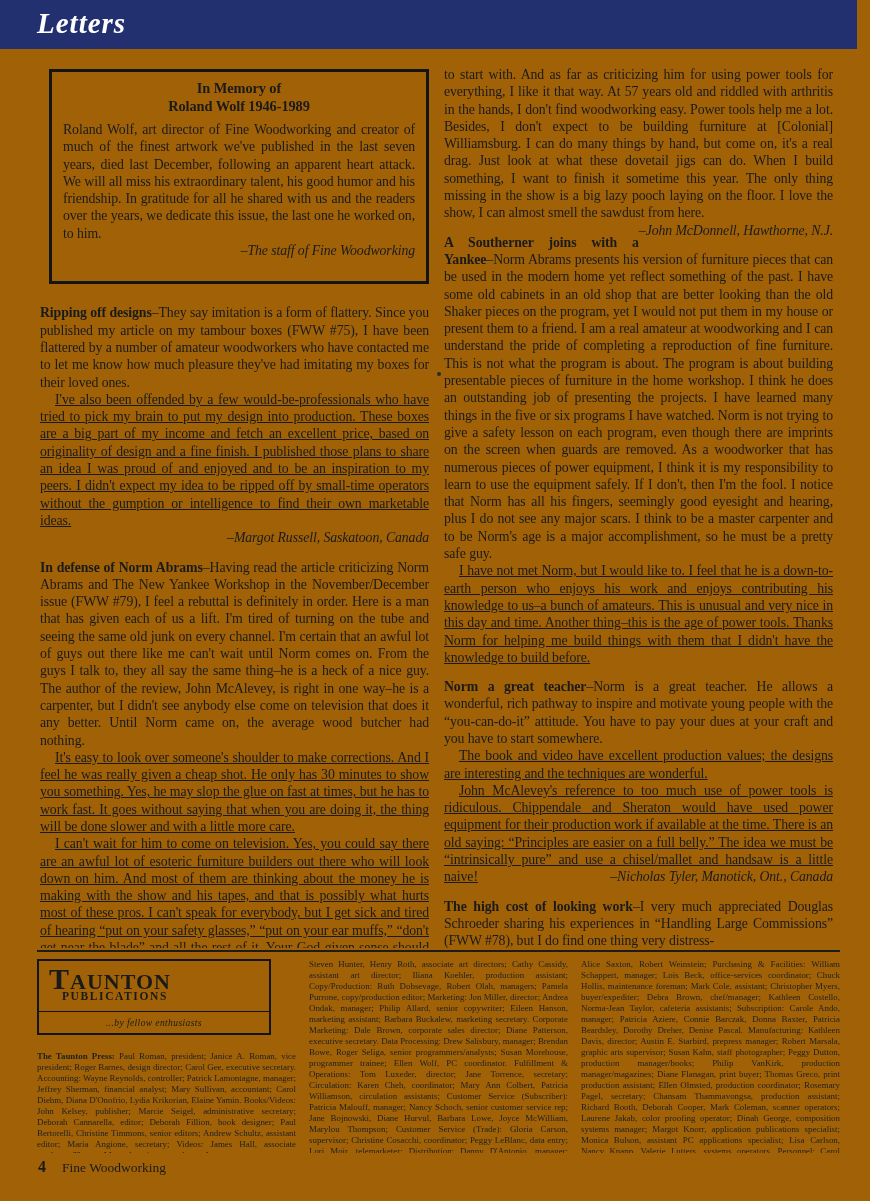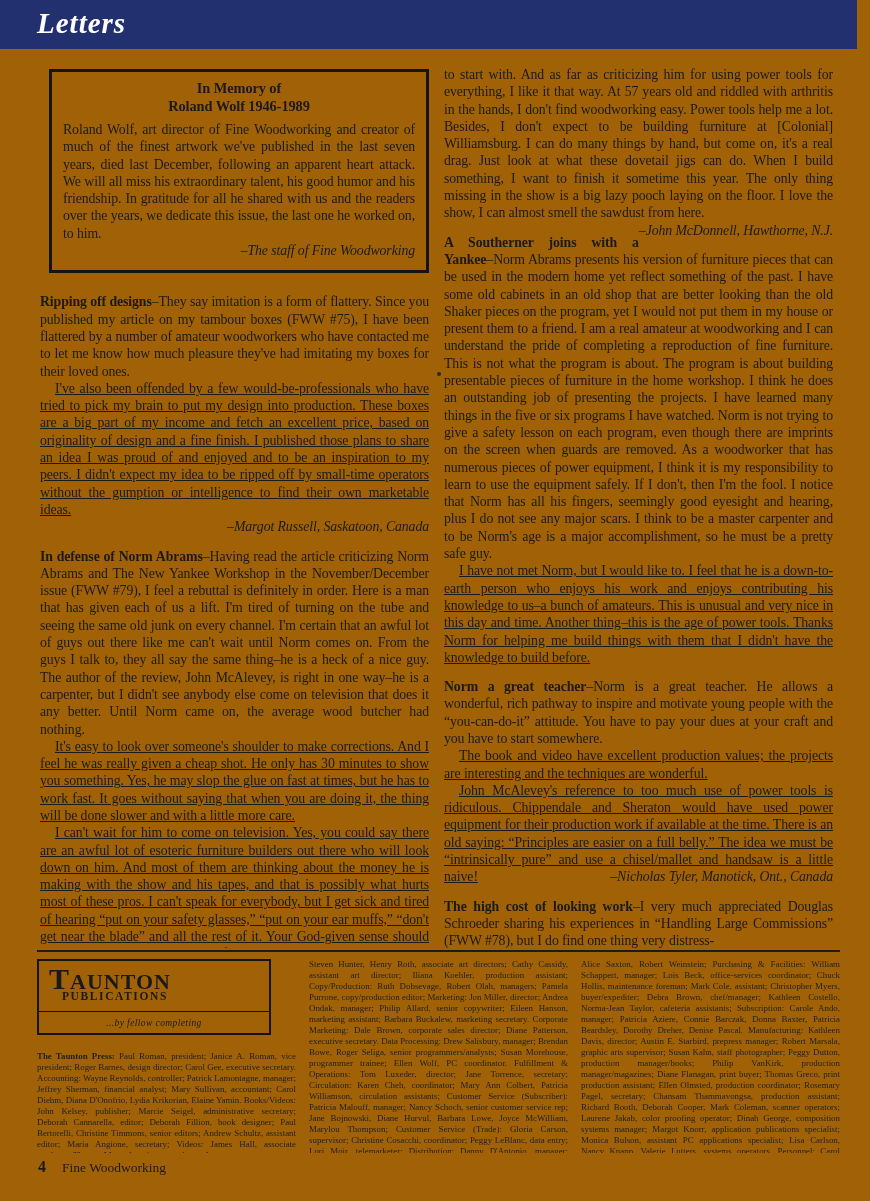--- a/index.html
+++ b/index.html
@@ -11,21 +11,21 @@
           display:flex;align-items:center;}
   .banner-title{margin:0 0 2px 37px;font-family:"Liberation Serif",serif;
                 font-style:italic;font-weight:bold;font-size:29px;color:#ffffff;letter-spacing:1px;}
 
   
   .content{position:absolute;top:66px;left:40px;width:793px;height:882px;
            display:flex;gap:15px;overflow:hidden;}
   .col{width:389px;font-size:13.8px;line-height:17.3px;text-align:justify;
        hyphens:auto;-webkit-hyphens:auto;letter-spacing:-0.1px;}
 
-  .memorial-box{border:3px solid #141414;margin:3px 0 20px 9px;padding:7px 11px 11px;}
+  .memorial-box{border:3px solid #141414;margin:3px 0 20px 9px;padding:7px 11px 22px;}
   .mem-title{text-align:center;font-weight:bold;font-size:14.4px;line-height:18px;margin-bottom:6px;}
   .mem-title div{text-align:center;}
 
   .para{margin:0;}
   .para.indent{text-indent:15px;text-decoration:underline;}
   .lead{font-weight:bold;}
   .attr{text-align:right;font-style:italic;}
   .attr-f{float:right;font-style:italic;}
   .letter{margin-bottom:12px;}
 
@@ -95,42 +95,42 @@
         <p class="para"><span>to start with. And as far as criticizing him for using power tools for everything, I like it that way. At 57 years old and riddled with arthritis in the hands, I don't find woodworking easy. Power tools help me a lot. Besides, I don't expect to be building furniture at [Colonial] Williamsburg. I can do many things by hand, but come on, it's a real drag. Just look at what these dovetail jigs can do. When I build something, I want to finish it sometime this year. The only thing missing in the show is a big lazy pooch laying on the floor. I love the show, I can almost smell the sawdust from here.</span> <span class="attr-f">–John McDonnell, Hawthorne, N.J.</span></p>
       </article>
 
       <article class="letter">
         <p class="para"><strong class="lead">A Southerner joins with a Yankee</strong><span>–Norm Abrams presents his version of furniture pieces that can be used in the modern home yet reflect something of the past. I have some old cabinets in an old shop that are better looking than the old Shaker pieces on the program, yet I would not put them in my house or present them to a friend. I am a real amateur at woodworking and I can understand the pride of completing a reproduction of fine furniture. This is not what the program is about. The program is about building presentable pieces of furniture in the home workshop. I think he does an outstanding job of presenting the projects. I have learned many things in the five or six programs I have watched. Norm is not trying to give a safety lesson on each program, even though there are imprints on the screen when guards are removed. As a woodworker that has numerous pieces of power equipment, I think it is my responsibility to learn to use the equipment safely. If I don't, then I'm the fool. I notice that Norm has all his fingers, seemingly good eyesight and hearing, plus I do not see any major scars. I think to be a master carpenter and to be Norm's age is a major accomplishment, so he must be a pretty safe guy.</span></p>
         <p class="para indent">I have not met Norm, but I would like to. I feel that he is a down-to-earth person who enjoys his work and enjoys contributing his knowledge to us–a bunch of amateurs. This is unusual and very nice in this day and time. Another thing–this is the age of power tools. Thanks Norm for helping me build things with them that I didn't have the knowledge to build before.</p>
       </article>
 
       <article class="letter">
         <p class="para"><strong class="lead">Norm a great teacher</strong><span>–Norm is a great teacher. He allows a wonderful, rich pathway to inspire and motivate young people with the “you-can-do-it” attitude. You have to pay your dues at your craft and you have to start somewhere.</span></p>
-        <p class="para indent">The book and video have excellent production values; the projects are interesting and the techniques are wonderful.</p>
+        <p class="para indent">The book and video have excellent production values; the designs are interesting and the techniques are wonderful.</p>
         <p class="para indent"><span>John McAlevey's reference to too much use of power tools is ridiculous. Chippendale and Sheraton would have used power equipment for their production work if available at the time. There is an old saying: “Principles are easier on a full belly.” The idea we must be “intrinsically pure” and use a chisel/mallet and handsaw is a little naive!</span> <span class="attr-f">–Nicholas Tyler, Manotick, Ont., Canada</span></p>
       </article>
 
       <article class="letter">
         <p class="para"><strong class="lead">The high cost of looking work</strong><span>–I very much appreciated Douglas Schroeder sharing his experiences in “Handling Large Commissions” (FWW #78), but I do find one thing very distress-</span></p>
       </article>
 
     </div>
   </main>
 
   <span class="artifact-dot"></span>
 
   <div class="rule"></div>
 
   <section class="masthead">
     <div class="m-col">
       <div class="logo-box">
         <div class="logo-taunton">TAUNTON</div>
         <div class="logo-pub">PUBLICATIONS</div>
         <div class="logo-rule"></div>
-        <div class="logo-tagline">...by fellow completing</div>
+        <div class="logo-tagline">...by fellow enthusiasts</div>
       </div>
       <p class="m-text"><strong>The Taunton Press: </strong><span>Paul Roman, president; Janice A. Roman, vice president; Roger Barnes, design director; Carol Gee, executive secretary. Accounting: Wayne Reynolds, controller; Patrick Lamontagne, manager; Jeffrey Sherman, financial analyst; Mary Sullivan, accountant; Carol Diehm, Diana D'Onofrio, Lydia Krikorian, Elaine Yamin. Books/Videos: John Kelsey, publisher; Marcie Seigel, administrative secretary; Deborah Cannarella, editor; Deborah Fillion, book designer; Paul Bertorelli, Christine Timmons, senior editors; Andrew Schultz, assistant editor; Maria Angione, secretary; Videos: James Hall, associate producer; Thomas Menard, assistant producer; Art:</span></p>
     </div>
     <div class="m-col">
       <p class="m-text">Steven Hunter, Henry Roth, associate art directors; Cathy Cassidy, assistant art director; Iliana Koehler, production assistant; Copy/Production: Ruth Dobsevage, Robert Olah, managers; Pamela Purrone, copy/production editor; Marketing: Jon Miller, director; Andrea Ondak, manager; Philip Allard, senior copywriter; Eileen Hanson, marketing assistant; Barbara Buckalew, marketing secretary. Corporate Marketing: Dale Brown, corporate sales director; Diane Patterson, executive secretary. Data Processing: Drew Salisbury, manager; Brendan Bowe, Roger Seliga, senior programmers/analysts; Susan Morehouse, programmer trainee; Ellen Wolf, PC coordinator. Fulfillment &amp; Operations: Tom Luxeder, director; Jane Torrence, secretary; Circulation: Karen Cheh, coordinator; Mary Ann Colbert, Patricia Williamson, circulation assistants; Customer Service (Subscriber): Patricia Malouff, manager; Nancy Schoch, senior customer service rep; Jane Bojnowski, Diane Hurvul, Barbara Lowe, Joyce McWilliam, Marylou Thompson; Customer Service (Trade): Gloria Carson, supervisor; Christine Cosacchi, coordinator; Peggy LeBlanc, data entry; Lori Moir, telemarketer; Distribution: Danny D'Antonio, manager; Grace Aumuller, David Blasko, Michael Capalbo, Timothy Harrington, Linnea Ingram, Mary Ann Costagliola, Fred Monnes,</p>
     </div>
     <div class="m-col">
       <p class="m-text">Alice Saxton, Robert Weinstein; Purchasing &amp; Facilities: William Schappert, manager; Lois Beck, office-services coordinator; Chuck Hollis, maintenance foreman; Mark Cole, assistant; Christopher Myers, buyer/expediter; Debra Brown, chef/manager; Kathleen Costello, Norma-Jean Taylor, cafeteria assistants; Subscription: Carole Ando, manager; Patricia Aziere, Connie Barczak, Donna Baxter, Patricia Beardsley, Dorothy Dreher, Denise Pascal. Manufacturing: Kathleen Davis, director; Austin E. Starbird, prepress manager; Robert Marsala, graphic arts supervisor; Susan Kahn, staff photographer; Peggy Dutton, production manager/books; Philip VanKirk, production manager/magazines; Diane Flanagan, print buyer; Thomas Greco, print production assistant; Ellen Olmsted, production coordinator; Rosemary Pagel, secretary; Chansam Thammavongsa, production assistant; Richard Booth, Deborah Cooper, Mark Coleman, scanner operators; Laurene Jakab, color proofing operator; Dinah George, composition systems manager; Margot Knorr, application publications specialist; Monica Bulson, assistant PC applications specialist; Lisa Carlson, Nancy Knapp, Valerie Lutters, systems operators. Personnel: Carol Marotti, manager; Linda Ballerini, personnel assistant; Chris Lincoln, secretary.</p>
     </div>
   </section>

